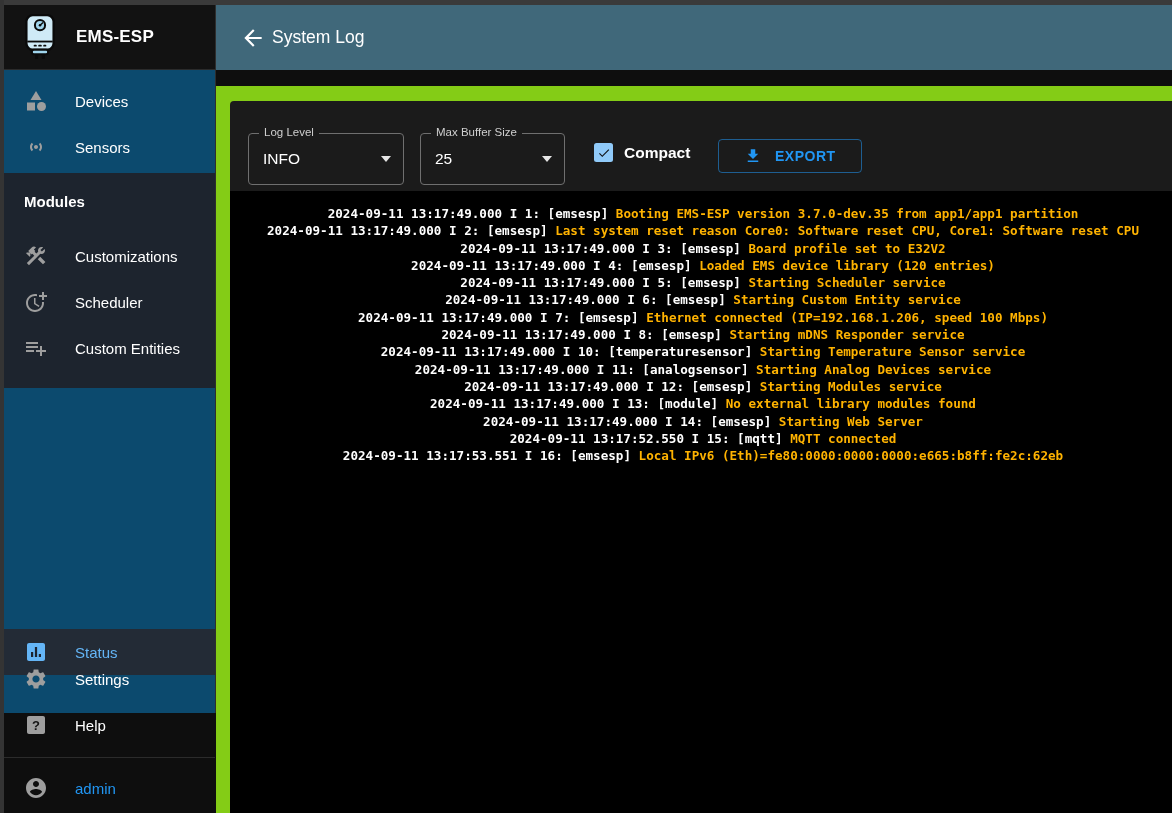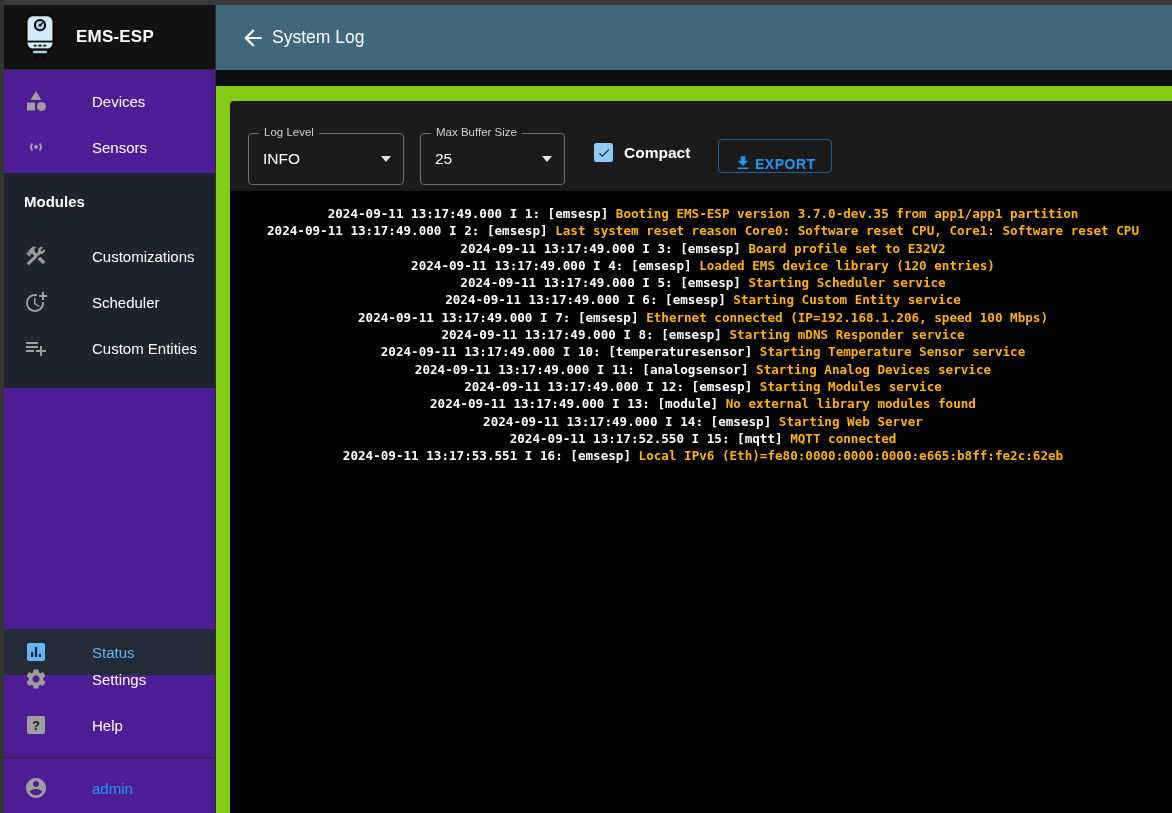--- a/index.html
+++ b/index.html
@@ -7,28 +7,28 @@
   body {
     position:relative; background:#0e0e0e; overflow:hidden;
     font-family:"Liberation Sans", sans-serif; color:#fff;
     -webkit-font-smoothing:antialiased;
   }
   
   .top-strip { position:absolute; left:0; top:0; width:1172px; height:5px; background:#3a3a3a; }
   .left-strip { position:absolute; left:0; top:0; width:4px; height:813px; background:#343434; }
 
   
-  .sidebar { position:absolute; left:4px; top:5px; width:212px; height:808px;
-             background:#4c1d95; border-right:1px solid #2e2e2e; }
+  .sidebar { position:absolute; left:4px; top:5px; width:212px; height:708px;
+             background:#0c4a6e; border-right:1px solid #2e2e2e; }
   .logo-area { position:absolute; left:0; top:0; width:100%; height:65px; background:#121212;
                border-bottom:1px solid #2b2b2b; display:flex; align-items:center; padding-left:16px; }
   .logo-area .app-name { margin-left:16px; font-size:17px; font-weight:bold; letter-spacing:.2px; }
   .nav-item { position:absolute; left:0; width:100%; height:46px; display:flex; align-items:center; cursor:pointer; }
   .nav-item .ico { width:24px; height:24px; margin-left:20px; flex:none; display:flex; }
-  .nav-item .lbl { margin-left:44px; font-size:15px; font-weight:500; color:#fff; }
+  .nav-item .lbl { margin-left:27px; font-size:15px; font-weight:500; color:#fff; }
   .modules-section { position:absolute; left:0; top:168px; width:100%; height:215px; background:#1d242e; }
   .modules-header { position:absolute; left:20px; top:20px; font-size:15px; font-weight:bold; color:#fff; }
   .modules-section .nav-item { position:absolute; }
   .status-active { background:#232b36; }
   .status-active .lbl { color:#64b5f6; }
   .admin-divider { position:absolute; left:0; top:752px; width:100%; border-top:1px solid #2b2b2b; }
   .admin-item .lbl { color:#2196f3; }
   svg { display:block; }
 
   
@@ -50,22 +50,22 @@
   .caret { position:absolute; right:12px; top:50%; margin-top:-3px; width:0; height:0;
            border-left:5.5px solid transparent; border-right:5.5px solid transparent; border-top:6px solid #e6e6e6; }
   .select-loglevel { left:18px; width:156px; }
   .select-buffer   { left:190px; width:145px; }
 
   .compact-wrap { position:absolute; left:364px; top:42px; display:flex; align-items:center; cursor:pointer; }
   .checkbox { width:19px; height:19px; background:#90caf9; border-radius:2.5px; display:flex;
               align-items:center; justify-content:center; }
   .compact-wrap .lbl { margin-left:11px; font-size:15.5px; font-weight:bold; color:#fff; }
 
-  .export-btn { position:absolute; left:488px; top:38px; height:34px; padding:0 15px;
-                display:flex; align-items:flex-end; gap:3px; background:transparent;
+  .export-btn { position:absolute; left:488px; top:38px; height:34px; padding:0 25px;
+                display:flex; align-items:center; gap:13px; background:transparent;
                 border:1px solid rgba(33,150,243,0.55); border-radius:4px; cursor:pointer;
                 color:#2196f3; font-family:"Liberation Sans", sans-serif;
                 font-size:14px; font-weight:bold; letter-spacing:.5px; }
 
   .log-console { position:absolute; left:14px; top:105px; right:0; bottom:13px; background:#000;
                  padding:14px 4px 0 8px; overflow:hidden;
                  font-family:"DejaVu Sans Mono", monospace; font-size:12.6px; font-weight:bold; }
   .log-line { line-height:17.3px; white-space:pre;text-align:center; }
   .log-prefix { color:#ffffff; }
   .log-msg { color:#ffb300; }

